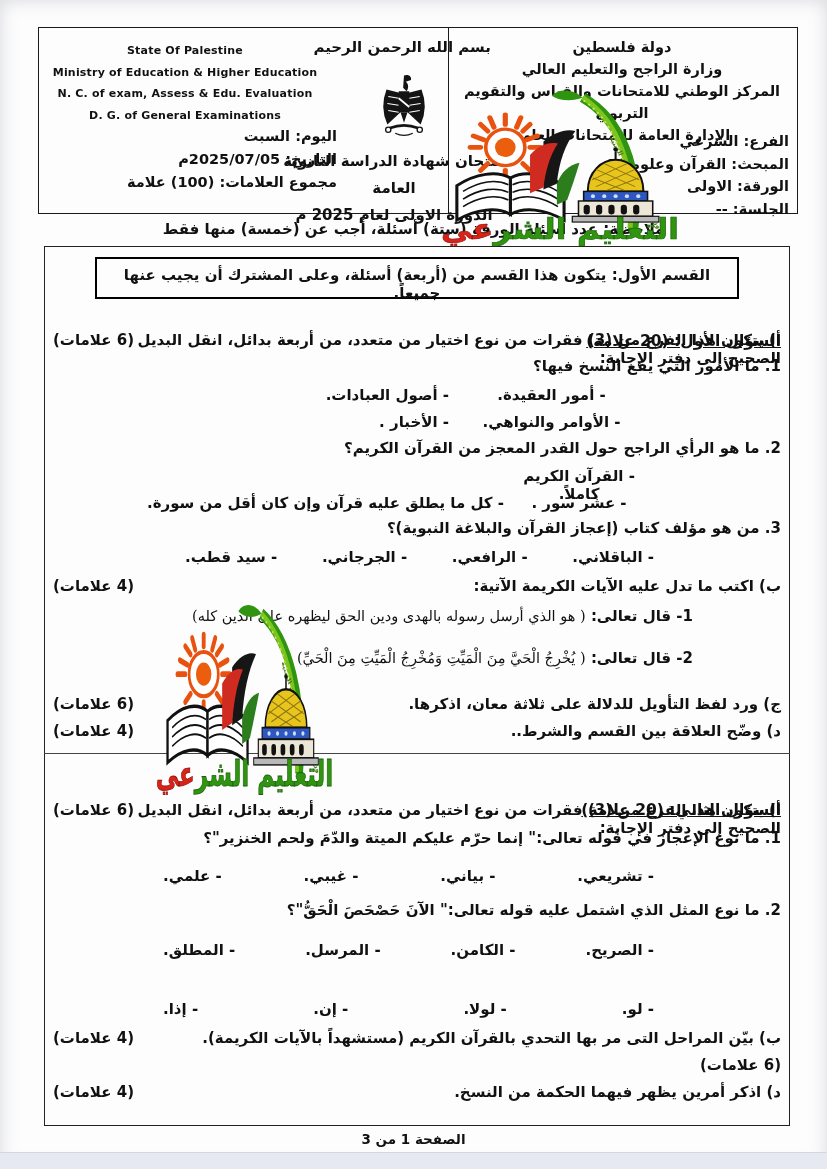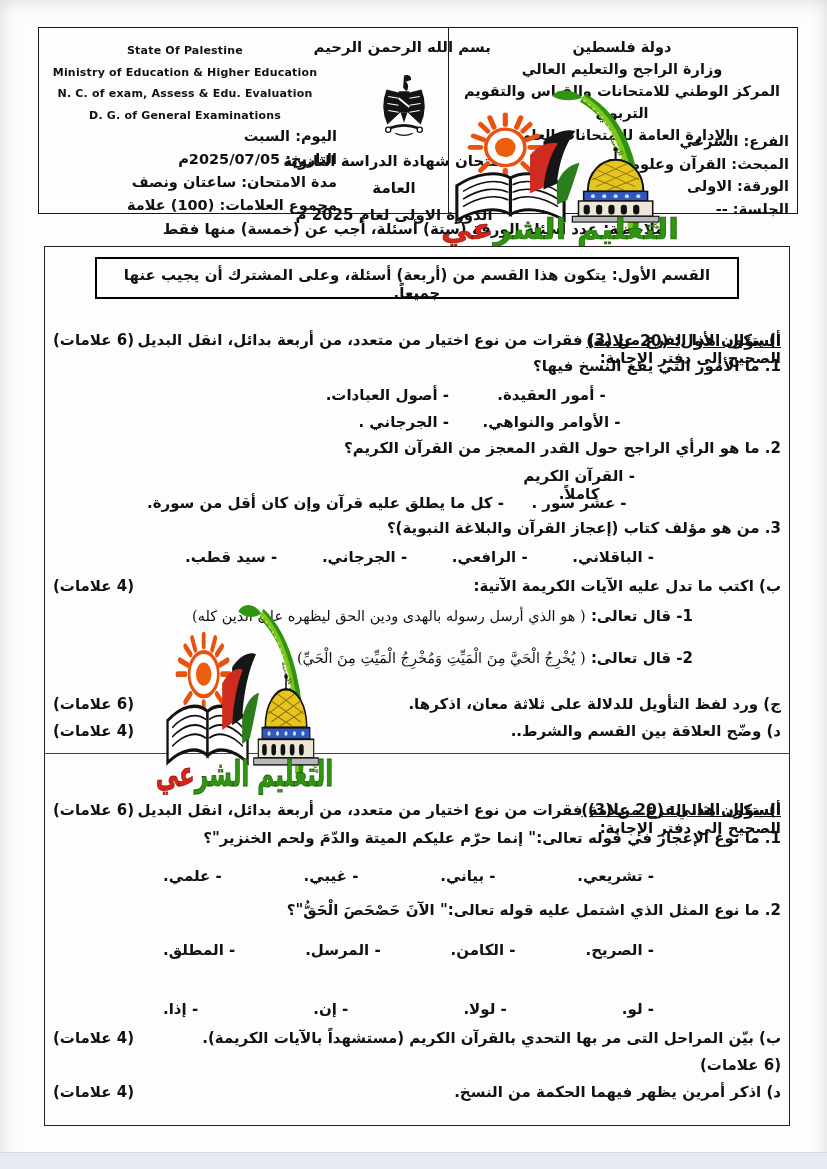--- a/index.html
+++ b/index.html
@@ -151,21 +151,20 @@
 
     <div class="hdr-left">
       <div class="en">State Of Palestine</div>
       <div class="en">Ministry of Education &amp; Higher Education</div>
       <div class="en">N. C. of exam, Assess &amp; Edu. Evaluation</div>
       <div class="en">D. G. of General Examinations</div>
     </div>
     <div class="hdr-left-ar">
       <div>اليوم: السبت</div>
       <div>التاريخ: 2025/07/05م</div>
-      <div>مدة الامتحان: ساعتان ونصف</div>
       <div>مجموع العلامات: (100) علامة</div>
     </div>
 
     <div class="hdr-center">
       <div class="bismillah">بسم الله الرحمن الرحيم</div>
 
       <svg class="emblem" width="54" height="70" viewBox="0 0 60 80">
         <path d="M30 4 C35 2 39 5 38 9 L32 11 C36 14 35 19 33 22 L29 18 Z" fill="#141414"></path>
         <path d="M10 20 Q2 40 11 60 L26 46 L26 24 Z" fill="#141414"></path>
         <path d="M50 20 Q58 40 49 60 L34 46 L34 24 Z" fill="#141414"></path>
@@ -218,21 +217,21 @@
       <span class="marks">(6 علامات)</span>
     </div>
 
     <div class="ln" style="top:110px">1. ما الأمور التي يقع النسخ فيها؟</div>
     <div class="ln optrow2" style="top:139px">
       <span class="o1">- أمور العقيدة.</span>
       <span>- أصول العبادات.</span>
     </div>
     <div class="ln optrow2" style="top:166px">
       <span class="o1">- الأوامر والنواهي.</span>
-      <span>- الجرجاني .</span>
+      <span>- الأخبار .</span>
     </div>
 
     <div class="ln" style="top:192px">2. ما هو الرأي الراجح حول القدر المعجز من القرآن الكريم؟</div>
     <div class="ln optrow2 narrow" style="top:220px">
       <span class="o1">- القرآن الكريم كاملاً.</span>
     </div>
     <div class="ln optrow2 narrow" style="top:247px">
       <span class="o1">- عشر سور .</span>
       <span>- كل ما يطلق عليه قرآن وإن كان أقل من سورة.</span>
     </div>
@@ -307,20 +306,21 @@
     <div class="ln markline" style="top:809px">
       <span class="marks">(6 علامات)</span>
     </div>
     <div class="ln markline" style="top:836px">
       <span>د) اذكر أمرين يظهر فيهما الحكمة من النسخ.</span>
       <span class="marks">(4 علامات)</span>
     </div>
 
   </div>
 
+  <div class="footer">الصفحة 1 من 3</div>
 
   <svg class="logo-a" viewBox="0 0 260 165" preserveAspectRatio="none">
     <use href="#schoolLogo"></use>
   </svg>
   <svg class="logo-b" viewBox="0 0 260 165" preserveAspectRatio="none">
     <use href="#schoolLogo"></use>
   </svg>
 
   <div class="bottom-band"></div>
 </div>

